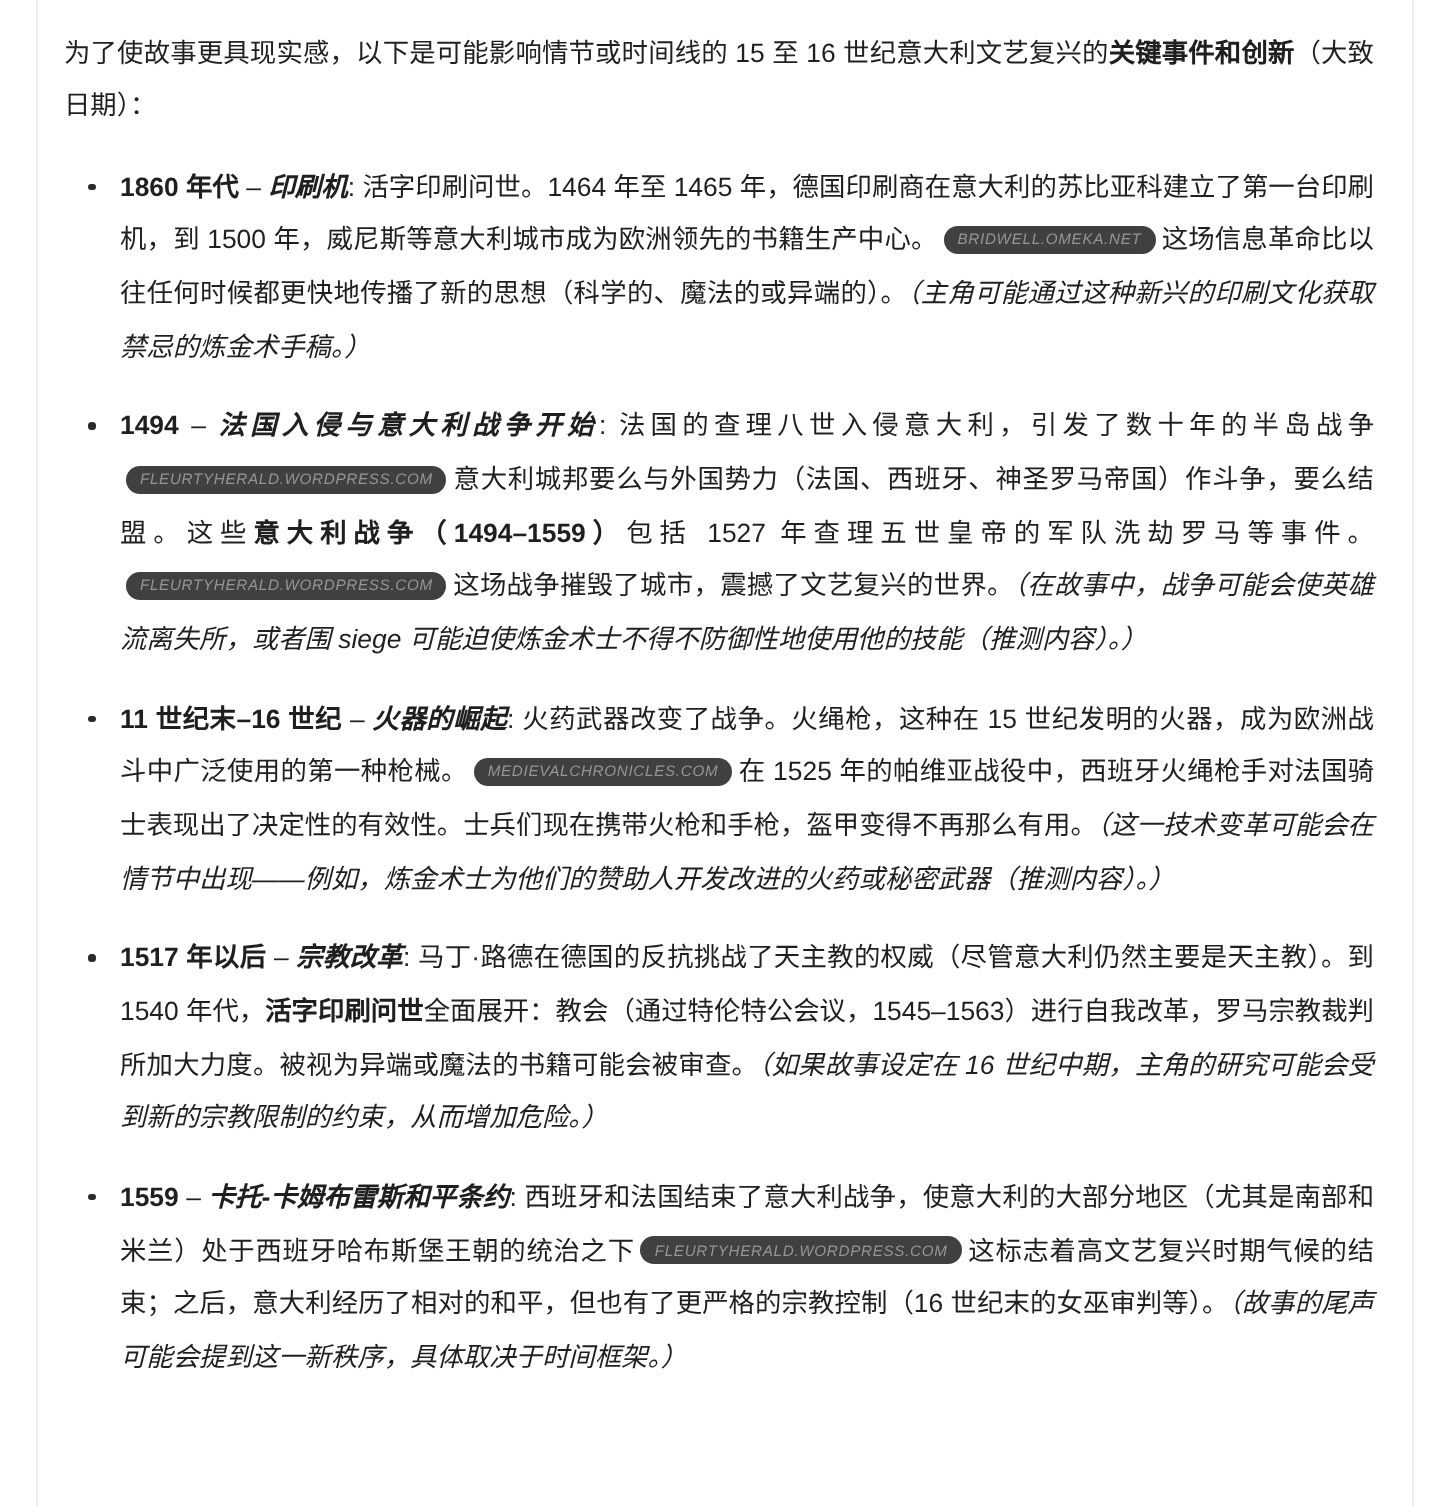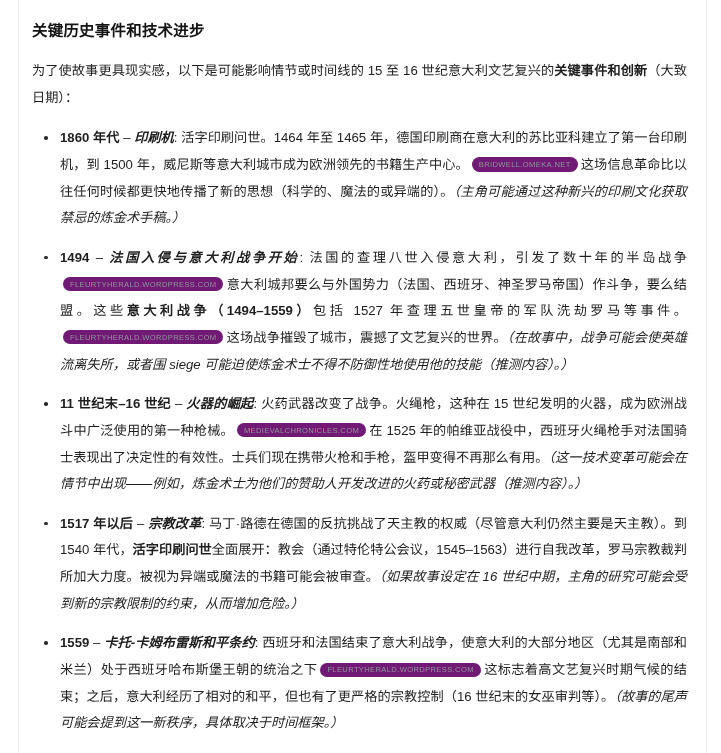--- a/index.html
+++ b/index.html
@@ -85,40 +85,40 @@
     border-radius: 50%;
     background: #2b2b2b;
   }
 
   b, .b { font-weight: bold; }
   i, .i { font-style: italic; }
   .bi { font-weight: bold; }
 
   .cite {
     display: inline-block;
-    background: #701a75;
+    background: #404040;
     color: #93959a;
     font-size: 7.6px;
     letter-spacing: 0.35px;
     line-height: 1.2;
     padding: 2.5px 7px 2.5px 7px;
     border-radius: 9px;
     vertical-align: 2px;
     margin: 0 3px;
     white-space: nowrap;
     font-family: "Liberation Sans", "DejaVu Sans", sans-serif;
+    font-style: italic;
   }
 </style>
 </head>
 <body>
 
 <div id="page">
   <div class="doc">
 
-    <h1 class="doc-title">关键历史事件和技术进步</h1>
 
     <p class="intro"><span>为了使故事更具现实感，以下是可能影响情节或时间线的 15 至 16 世纪意大利文艺复兴的</span><b>关键事件和创新</b><span>（大致日期）：</span></p>
 
     <ul class="events">
 
       <li>
         <span class="bullet-dot"></span><b>1860 年代</b><span> – </span><i class="bi">印刷机</i><span>: </span><span>活字印刷问世。1464 年至 1465 年，德国印刷商在意大利的苏比亚科建立了第一台印刷机，到 1500 年，威尼斯等意大利城市成为欧洲领先的书籍生产中心。</span><span class="cite">BRIDWELL.OMEKA.NET</span><span>这场信息革命比以往任何时候都更快地传播了新的思想（科学的、魔法的或异端的）。</span><i>（主角可能通过这种新兴的印刷文化获取禁忌的炼金术手稿。）</i>
       </li>
 
       <li>

